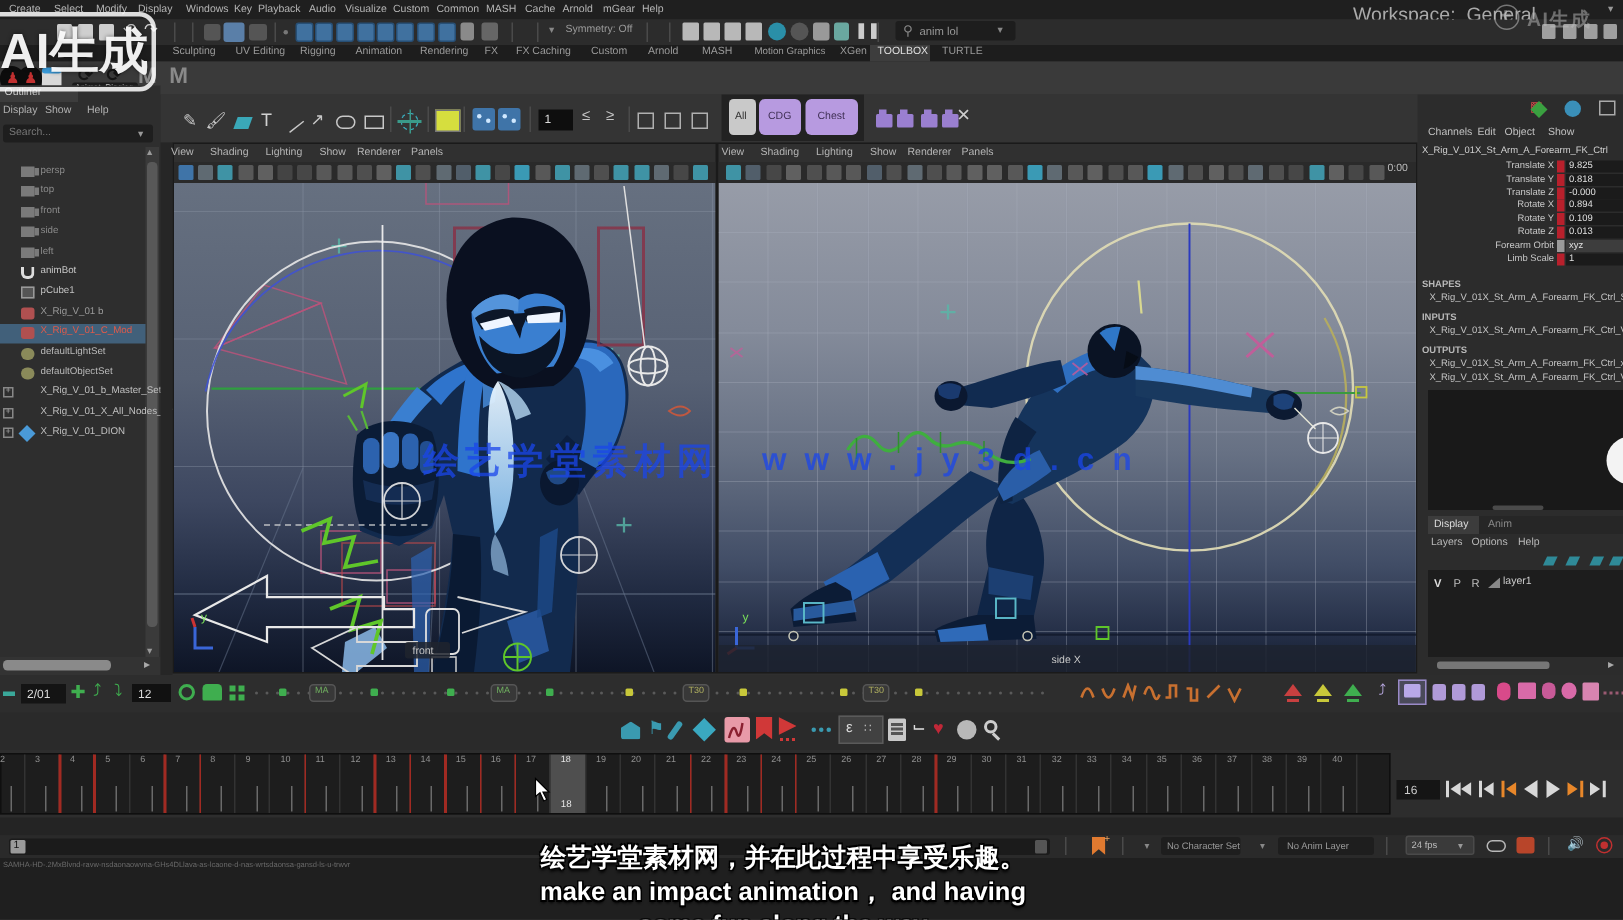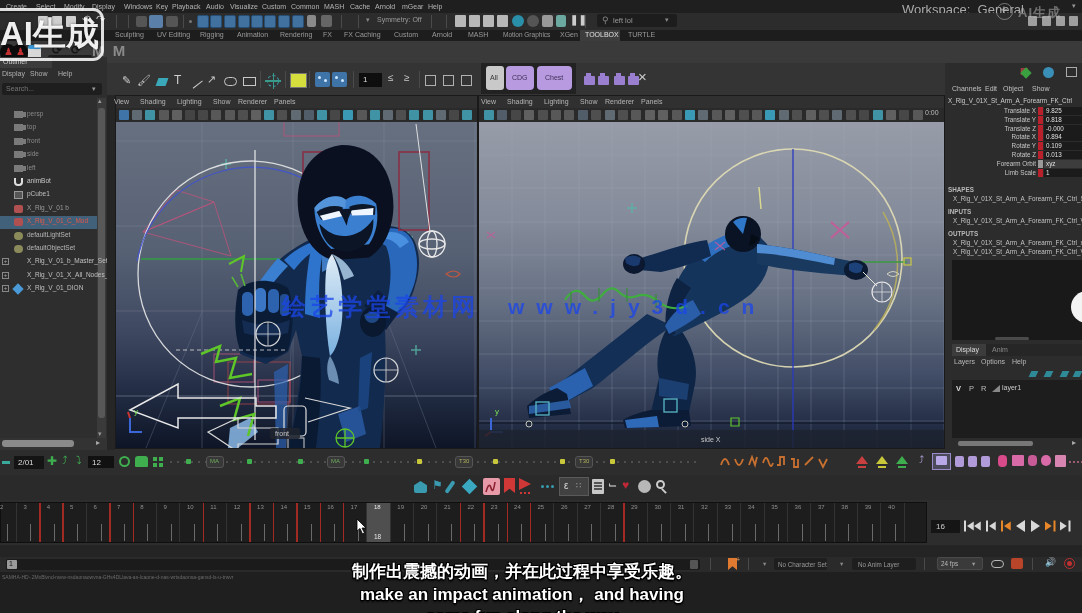--- a/index.html
+++ b/index.html
@@ -60,21 +60,21 @@
 <div class="ic" style="left:483px;top:15px;width:11px;height:12px;background:#b8b8b8;border-radius:1px"></div>
 <div class="ic" style="left:497px;top:15px;width:11px;height:12px;background:#b8b8b8;border-radius:1px"></div>
 <div class="ic" style="left:512px;top:15px;width:12px;height:12px;background:#2a8fa8;border-radius:7px"></div>
 <div class="ic" style="left:527px;top:15px;width:12px;height:12px;background:#555;border-radius:7px"></div>
 <div class="ic" style="left:542px;top:15px;width:11px;height:12px;background:#999"></div>
 <div class="ic" style="left:556px;top:15px;width:10px;height:12px;background:#6aa8a0"></div>
 <span class="a" style="left:570px;top:14px;font-size:10px;color:#ccc;font-weight:bold">❚❚</span>
 <div class="a" style="left:585px;top:15px;width:1px;height:13px;background:#4a4a4a"></div>
 <div class="a" style="left:597px;top:14px;width:80px;height:13px;background:#1d1d1d;border-radius:2px"></div>
 <span class="a" style="left:602px;top:15px;font-size:9px;color:#888">⚲</span>
-<span class="a" style="left:613px;top:16px;font-size:7.5px;color:#999">left lol</span>
+<span class="a" style="left:613px;top:16px;font-size:7.5px;color:#999">anim lol</span>
 <span class="a" style="left:665px;top:16px;font-size:7px;color:#888">▾</span>
 <div class="ic" style="left:1028px;top:16px;width:9px;height:10px;background:#9f9f9f;border-radius:1px"></div>
 <div class="ic" style="left:1042px;top:16px;width:9px;height:10px;background:#9f9f9f;border-radius:1px"></div>
 <div class="ic" style="left:1056px;top:16px;width:9px;height:10px;background:#9f9f9f;border-radius:1px"></div>
 <div class="ic" style="left:1069px;top:16px;width:9px;height:10px;background:#9f9f9f;border-radius:1px"></div>
 <div class="a" style="left:0;top:30px;width:1082px;height:11px;background:#1d1d1d"></div>
 <span class="a" style="left:115px;top:31px;font-size:7px;color:#9a9a9a">Sculpting</span>
 <span class="a" style="left:157px;top:31px;font-size:7px;color:#9a9a9a">UV Editing</span>
 <span class="a" style="left:200px;top:31px;font-size:7px;color:#9a9a9a">Rigging</span>
 <span class="a" style="left:237px;top:31px;font-size:7px;color:#9a9a9a">Animation</span>
@@ -926,21 +926,21 @@
 <span class="a" style="left:941px;top:560px;font-size:6.3px;color:#bbb">24 fps</span>
 <span class="a" style="left:972px;top:560px;font-size:6.5px;color:#999">▾</span>
 <div class="a" style="left:991px;top:560px;width:13px;height:8px;border:1.5px solid #b8b8b8;border-radius:5px;box-sizing:border-box"></div>
 <div class="a" style="left:1011px;top:558px;width:12px;height:11px;background:#b8452a;border-radius:2px"></div>
 <div class="a" style="left:1032px;top:558px;width:1px;height:12px;background:#4a4a4a"></div>
 <span class="a" style="left:1045px;top:557px;font-size:9px;color:#ddd">🔊</span>
 <div class="a" style="left:1064px;top:558px;width:11px;height:11px;border:1.5px solid #c03030;border-radius:7px;box-sizing:border-box"></div>
 <div class="a" style="left:1067px;top:561px;width:5px;height:5px;background:#c03030;border-radius:3px"></div>
 <div class="a" style="left:0;top:572px;width:1082px;height:41px;background:#1f1f1f"></div>
 <span class="a" style="left:2px;top:574px;font-size:5px;color:#6a6a6a">SAMHA-HD-.2MxBlvnd-ravw-nsdaonaowvna-GHs4DLlava-as-lcaone-d-nas-wrtsdaonsa-gansd-ls-u-trwvr</span>
-<div class="a" style="left:0;top:560px;width:1044px;text-align:center;font-size:17px;font-weight:bold;color:#fff;text-shadow:-1px -1px 0 #000,1px -1px 0 #000,-1px 1px 0 #000,1px 1px 0 #000,0 2px 2px #000">制作出震撼的动画，并在此过程中享受乐趣。</div>
+<div class="a" style="left:0;top:560px;width:1044px;text-align:center;font-size:17px;font-weight:bold;color:#fff;text-shadow:-1px -1px 0 #000,1px -1px 0 #000,-1px 1px 0 #000,1px 1px 0 #000,0 2px 2px #000">绘艺学堂素材网，并在此过程中享受乐趣。</div>
 <div class="a" style="left:0;top:583px;width:1044px;text-align:center;font-size:17px;font-weight:bold;color:#fff;text-shadow:-1px -1px 0 #000,1px -1px 0 #000,-1px 1px 0 #000,1px 1px 0 #000,0 2px 2px #000">make an impact animation， and having</div>
 <div class="a" style="left:0;top:607px;width:1044px;text-align:center;font-size:17px;font-weight:bold;color:#fff;text-shadow:-1px -1px 0 #000,1px -1px 0 #000,-1px 1px 0 #000,1px 1px 0 #000,0 2px 2px #000">some fun along the way</div>
 <div class="a" style="left:282px;top:291px;font-size:24px;font-weight:bold;color:rgba(25,70,235,0.75);letter-spacing:4.2px;white-space:nowrap">绘艺学堂素材网</div>
 <div class="a" style="left:508px;top:295px;font-size:21px;font-weight:bold;color:rgba(25,70,235,0.75);letter-spacing:12px;white-space:nowrap">www.jy3d.cn</div>
 <div class="a" style="left:-16px;top:8px;width:114px;height:47px;border:3px solid rgba(255,255,255,0.85);border-radius:11px"></div>
 <div class="a" style="left:0px;top:12px;font-size:33px;font-weight:bold;color:rgba(255,255,255,0.93);text-shadow:0 0 3px rgba(0,0,0,0.5)">AI生成</div>
 <div class="a" style="left:996px;top:3px;width:17px;height:17px;border:1.5px solid rgba(190,190,190,0.55);border-radius:10px;box-sizing:border-box"></div>
 <span class="a" style="left:1000px;top:5px;font-size:9px;color:rgba(190,190,190,0.55)">✚</span>
 <span class="a" style="left:1018px;top:4px;font-size:13px;color:rgba(190,190,190,0.5);letter-spacing:1px;font-weight:bold">AI生成</span>
 <div class="a" style="left:1071px;top:291px;width:32px;height:32px;background:rgba(255,255,255,0.95);border-radius:16px"></div>

